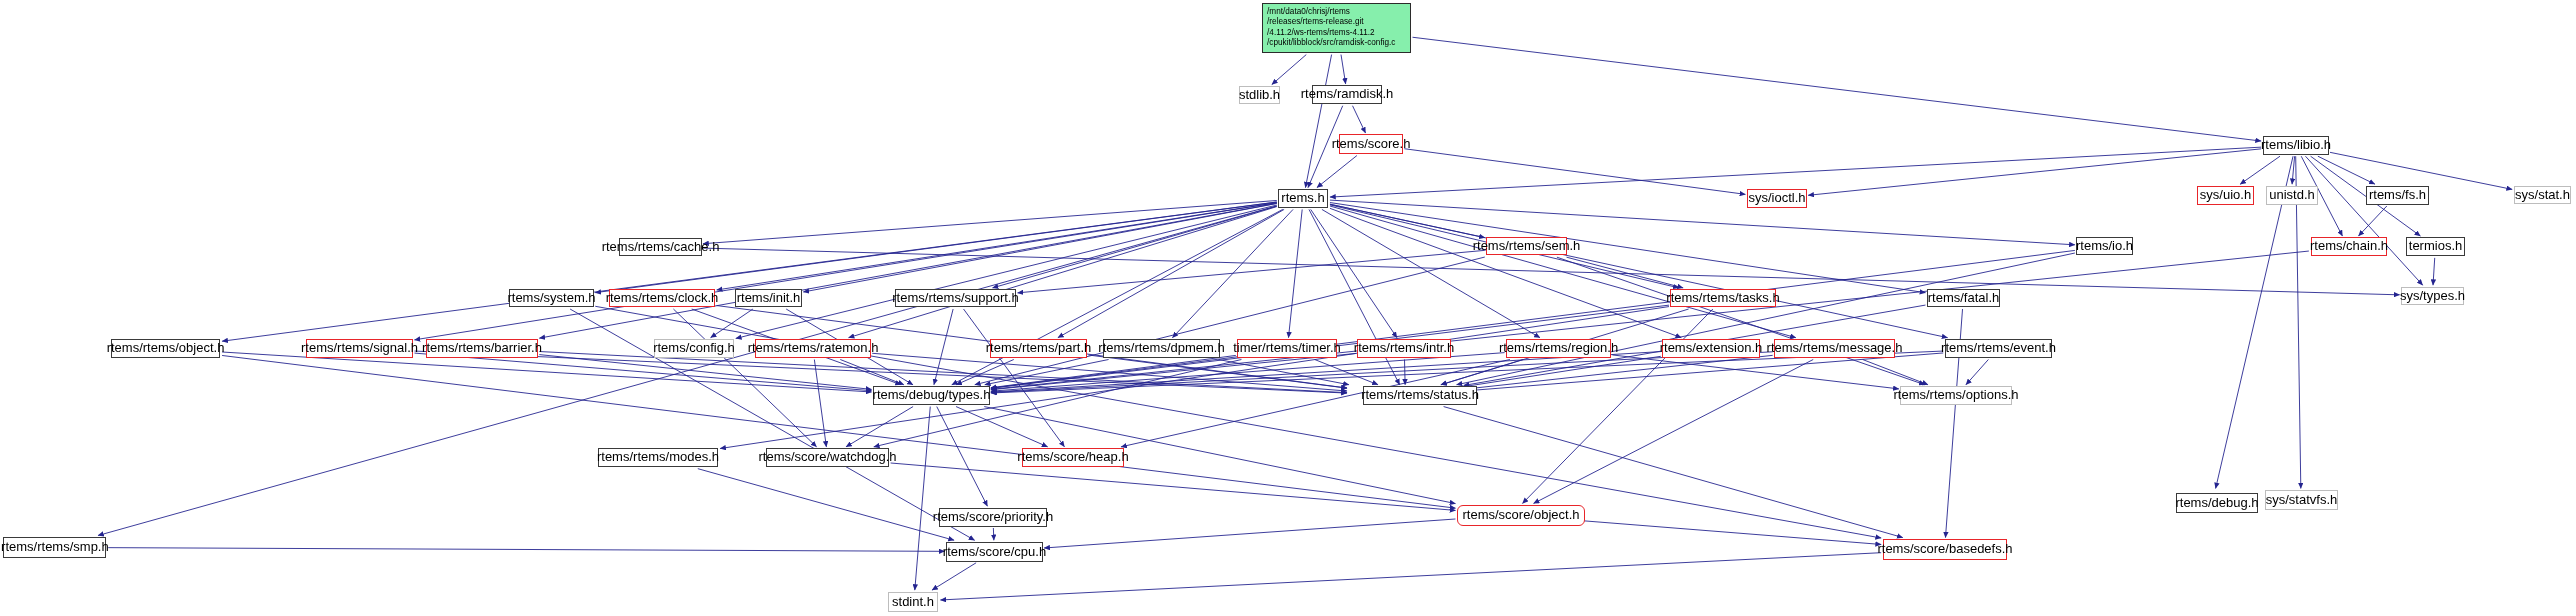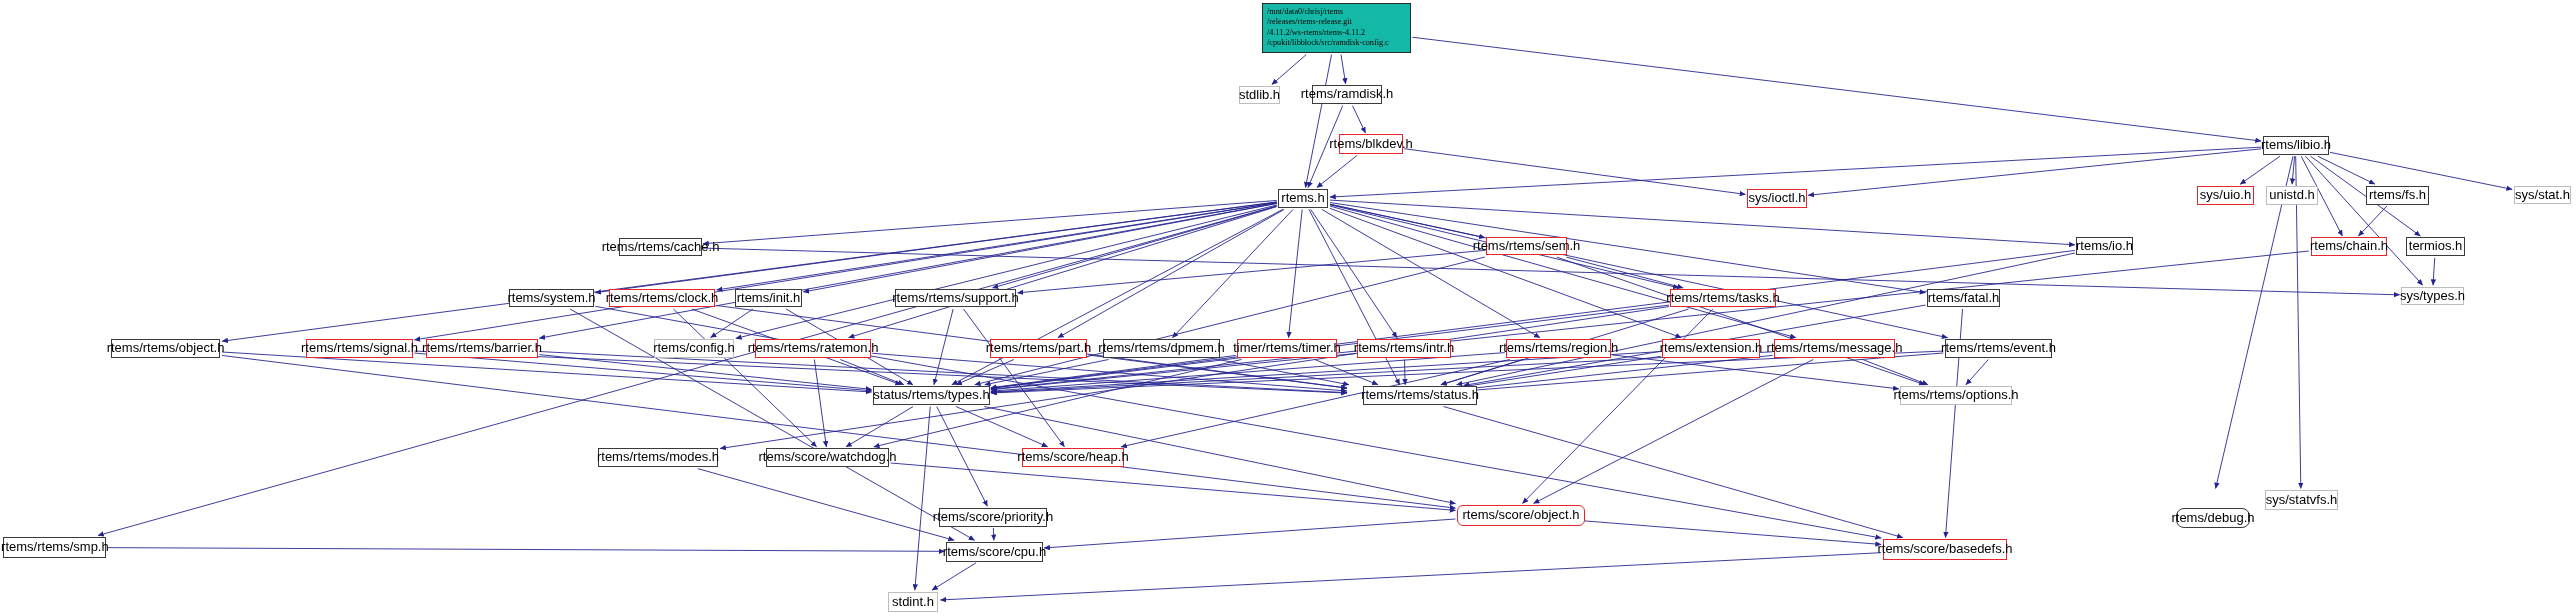--- a/index.html
+++ b/index.html
@@ -22,28 +22,27 @@
     white-space:nowrap;
     box-sizing:border-box;
     text-align:right;
     cursor:pointer;
   }
   .node.doc{border:1.4px solid #3a3a3a;}
   .node.truncated{border:1.4px solid #e8252a;}
   .node.external{border:0.7px solid #bdbdbd;}
   .node.source{
     border:1.4px solid #2b2b2b;
-    background:#14b8a6;
+    background:#86efac;
     white-space:pre-line;
     text-align:left;
     justify-content:flex-start;
     padding:1.4px 4.1px;
     font-size:8.2px;
     cursor:default;
-    font-family:Liberation Serif, serif;
   }
 </style>
 </head>
 <body>
 
 <div id="stage">
   <svg id="edge-layer" width="2576" height="616" viewBox="0 0 3775 903">
     <defs>
       <marker id="arrow" markerWidth="10" markerHeight="8" refX="8.5" refY="4" orient="auto" markerUnits="userSpaceOnUse">
         <path d="M0,0 L9,4 L0,8 z" fill="#24248f"></path>
@@ -165,21 +164,21 @@
         <line x1="2757.0" y1="810.2" x2="1378.0" y2="879.5" stroke-width="1.3" marker-end="url(#arrow)"></line>
         <line x1="158.0" y1="802.8" x2="1384.0" y2="808.2" stroke-width="1.3" marker-end="url(#arrow)"></line>
       </g>
   </svg>
 <div class="node source" style="left: 1262px; top: 2.7px; width: 149px; height: 50px;">/mnt/data0/chrisj/rtems
 /releases/rtems-release.git
 /4.11.2/ws-rtems/rtems-4.11.2
 /cpukit/libblock/src/ramdisk-config.c</div>
     <div class="node external" style="left: 1239px; top: 86px; width: 41px; height: 18.4px;">stdlib.h</div>
     <div class="node doc" style="left: 1312px; top: 85px; width: 70px; height: 19px;">rtems/ramdisk.h</div>
-    <div class="node truncated" style="left: 1339px; top: 134px; width: 64px; height: 20px;">rtems/blkdev.h</div>
+    <div class="node truncated" style="left: 1339px; top: 134px; width: 64px; height: 20px;">rtems/score.h</div>
     <div class="node doc" style="left: 1278px; top: 189px; width: 50px; height: 19px;">rtems.h</div>
     <div class="node truncated" style="left: 1747px; top: 189px; width: 60px; height: 19px;">sys/ioctl.h</div>
     <div class="node doc" style="left: 2263px; top: 136px; width: 66px; height: 19px;">rtems/libio.h</div>
     <div class="node truncated" style="left: 2197px; top: 186px; width: 57px; height: 19px;">sys/uio.h</div>
     <div class="node external" style="left: 2266px; top: 186px; width: 52px; height: 19px;">unistd.h</div>
     <div class="node doc" style="left: 2366px; top: 186px; width: 63px; height: 19px;">rtems/fs.h</div>
     <div class="node external" style="left: 2514px; top: 186px; width: 57px; height: 18.4px;">sys/stat.h</div>
     <div class="node truncated" style="left: 2311px; top: 237px; width: 76px; height: 19px;">rtems/chain.h</div>
     <div class="node doc" style="left: 2406px; top: 237px; width: 59px; height: 19px;">termios.h</div>
     <div class="node external" style="left: 2401px; top: 287px; width: 63px; height: 18.4px;">sys/types.h</div>
@@ -198,28 +197,28 @@
     <div class="node external" style="left: 654px; top: 339px; width: 80px; height: 19px;">rtems/config.h</div>
     <div class="node truncated" style="left: 755px; top: 339px; width: 116px; height: 19px;">rtems/rtems/ratemon.h</div>
     <div class="node truncated" style="left: 990px; top: 339px; width: 97px; height: 19px;">rtems/rtems/part.h</div>
     <div class="node doc" style="left: 1103px; top: 339px; width: 117px; height: 19px;">rtems/rtems/dpmem.h</div>
     <div class="node truncated" style="left: 1237px; top: 339px; width: 100px; height: 19px;">timer/rtems/timer.h</div>
     <div class="node truncated" style="left: 1357px; top: 339px; width: 94px; height: 19px;">rtems/rtems/intr.h</div>
     <div class="node truncated" style="left: 1506px; top: 339px; width: 105px; height: 19px;">rtems/rtems/region.h</div>
     <div class="node truncated" style="left: 1662px; top: 339px; width: 98px; height: 19px;">rtems/extension.h</div>
     <div class="node truncated" style="left: 1774px; top: 339px; width: 121px; height: 19px;">rtems/rtems/message.h</div>
     <div class="node doc" style="left: 1945px; top: 339px; width: 107px; height: 19px;">rtems/rtems/event.h</div>
-    <div class="node doc" style="left: 873px; top: 386px; width: 117px; height: 19px;">status/rtems/types.h</div>
+    <div class="node doc" style="left: 873px; top: 386px; width: 117px; height: 19px;">rtems/debug/types.h</div>
     <div class="node doc" style="left: 1348px; top: 386px; width: 114px; height: 19px; margin-left: 15px;">rtems/rtems/status.h</div>
     <div class="node external" style="left: 1900px; top: 386px; width: 112px; height: 19px;">rtems/rtems/options.h</div>
     <div class="node doc" style="left: 598px; top: 448px; width: 120px; height: 19px;">rtems/rtems/modes.h</div>
     <div class="node doc" style="left: 766px; top: 448px; width: 123px; height: 19px;">rtems/score/watchdog.h</div>
     <div class="node truncated" style="left: 1022px; top: 448px; width: 102px; height: 19px;">rtems/score/heap.h</div>
     <div class="node doc" style="left: 939px; top: 508px; width: 108px; height: 19px;">rtems/score/priority.h</div>
     <div class="node truncated" style="left: 1457px; top: 505px; width: 128px; height: 20.5px; border-radius: 6px;">rtems/score/object.h</div>
-    <div class="node doc" style="left: 2176px; top: 508px; width: 74px; height: 20px; border-radius: 8px;">rtems/debug.h</div>
+    <div class="node doc" style="left: 2176px; top: 493px; width: 82px; height: 20px;">rtems/debug.h</div>
     <div class="node external" style="left: 2265px; top: 490px; width: 73px; height: 20px;">sys/statvfs.h</div>
     <div class="node doc" style="left: 946px; top: 542px; width: 97px; height: 20px;">rtems/score/cpu.h</div>
     <div class="node truncated" style="left: 1883px; top: 539px; width: 124px; height: 21px;">rtems/score/basedefs.h</div>
     <div class="node doc" style="left: 3.4px; top: 537px; width: 103px; height: 21px;">rtems/rtems/smp.h</div>
     <div class="node external" style="left: 888px; top: 592px; width: 50px; height: 20px;">stdint.h</div>
   </div>
 
 
 </body></html>

